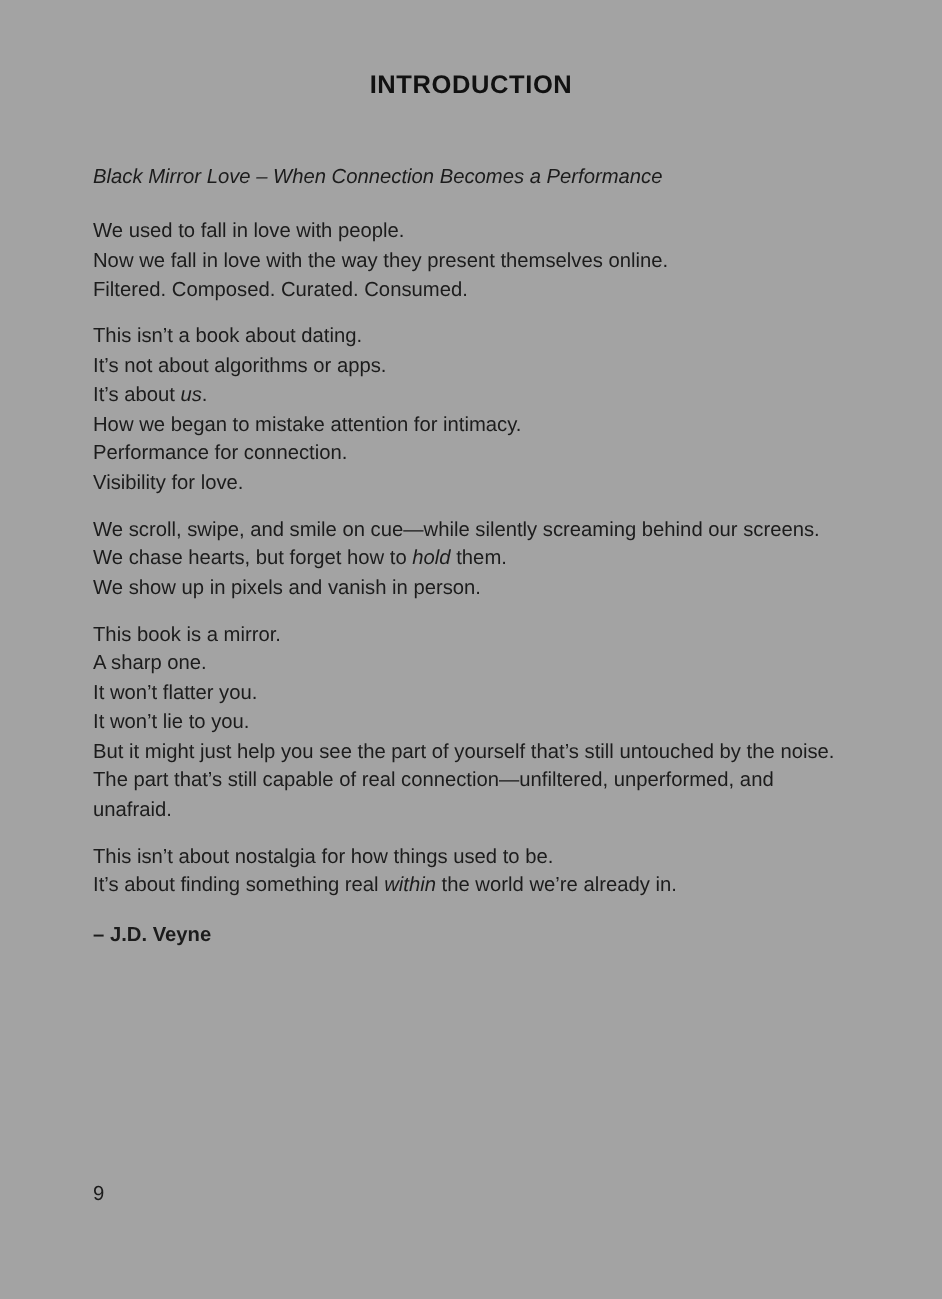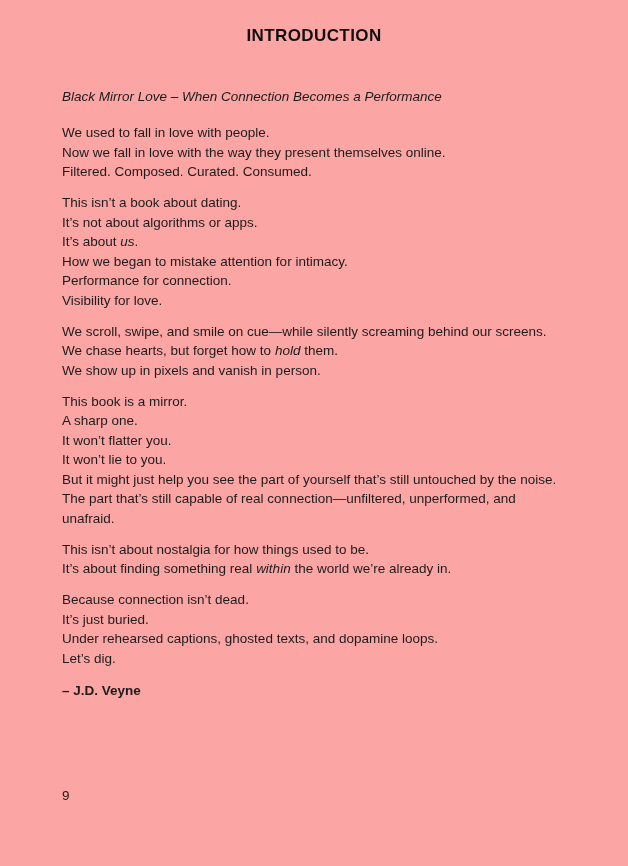--- a/index.html
+++ b/index.html
@@ -4,25 +4,25 @@
 <style>
   html, body {
     margin: 0;
     padding: 0;
     background: #ffffff;
   }
   .page {
     position: relative;
     width: 628px;
     height: 866px;
-    background: #fca5a5;
+    background: #a3a3a3;
     font-family: "Liberation Sans", sans-serif;
     color: #1c1c1c;
     box-sizing: border-box;
-    padding: 25px 62px 0 62px;
+    padding: 46px 62px 0 62px;
     overflow: hidden;
   }
   .title {
     margin: 0 0 0 0;
     text-align: center;
     font-size: 17px;
     line-height: 22px;
     font-weight: 700;
     letter-spacing: 0.4px;
     color: #111111;
@@ -60,17 +60,16 @@
 
 <div class="page">
   <h1 class="title">INTRODUCTION</h1>
   <p class="subtitle">Black Mirror Love – When Connection Becomes a Performance</p>
   <div class="body-content">
       <p class="para">We used to fall in love with people.<br>Now we fall in love with the way they present themselves online.<br>Filtered. Composed. Curated. Consumed.</p>
       <p class="para">This isn’t a book about dating.<br>It’s not about algorithms or apps.<br>It’s about <em>us</em>.<br>How we began to mistake attention for intimacy.<br>Performance for connection.<br>Visibility for love.</p>
       <p class="para">We scroll, swipe, and smile on cue—while silently screaming behind our screens.<br>We chase hearts, but forget how to <em>hold</em> them.<br>We show up in pixels and vanish in person.</p>
       <p class="para">This book is a mirror.<br>A sharp one.<br>It won’t flatter you.<br>It won’t lie to you.<br>But it might just help you see the part of yourself that’s still untouched by the noise.<br>The part that’s still capable of real connection—unfiltered, unperformed, and unafraid.</p>
       <p class="para">This isn’t about nostalgia for how things used to be.<br>It’s about finding something real <em>within</em> the world we’re already in.</p>
-      <p class="para">Because connection isn’t dead.<br>It’s just buried.<br>Under rehearsed captions, ghosted texts, and dopamine loops.<br>Let’s dig.</p>
     </div>
   <p class="signature">– J.D. Veyne</p>
   <div class="page-number">9</div>
 </div>
 
 </body></html>

